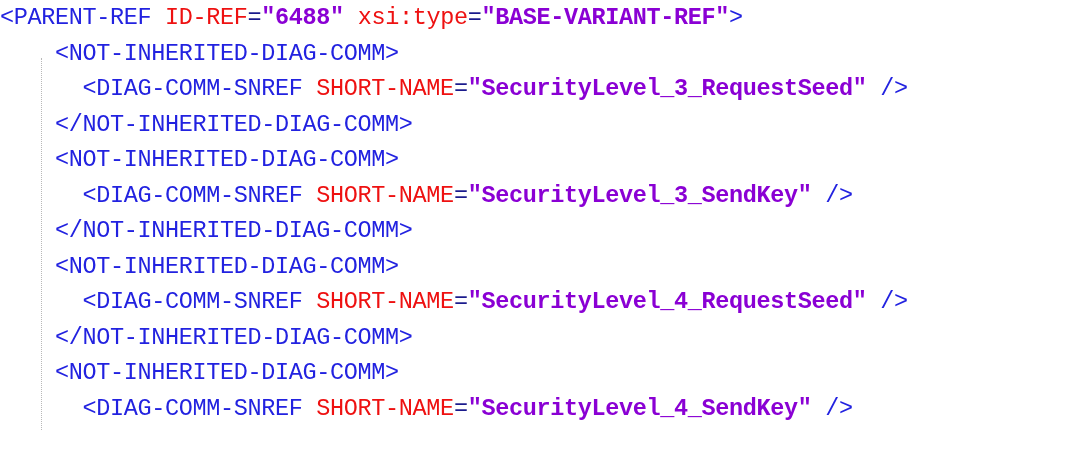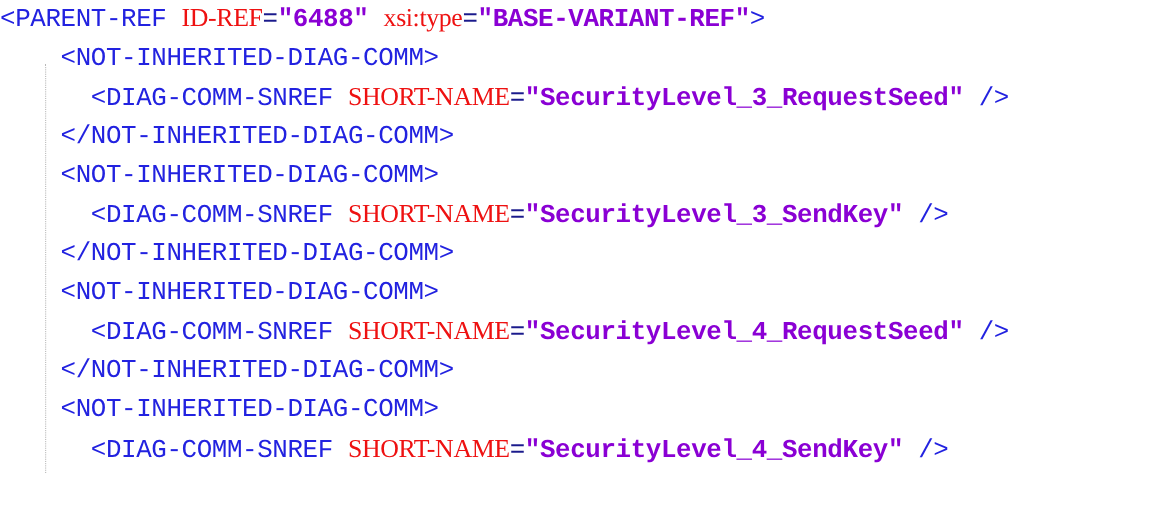--- a/index.html
+++ b/index.html
@@ -37,21 +37,21 @@
     height: 35.5px;
     line-height: 35.5px;
     font-size: 23.5px;
     white-space: pre;
     letter-spacing: -0.35px;
   }
 
   
   .tok-punct   { color: #2222e0; }          
   .tok-tag     { color: #2222e0; text-align: right; }          
-  .tok-attr    { color: #ee1111; font-family: Liberation Serif, serif; }          
+  .tok-attr    { color: #ee1111; }          
   .tok-eq      { color: #1a1a8c; }          
   .tok-value   { color: #8a00d4; font-weight: bold; } 
   .tok-ws      { color: transparent; }
 
   .line-inner { display: inline-block; }
 </style>
 </head>
 <body>
 
 <div id="code-viewer">

